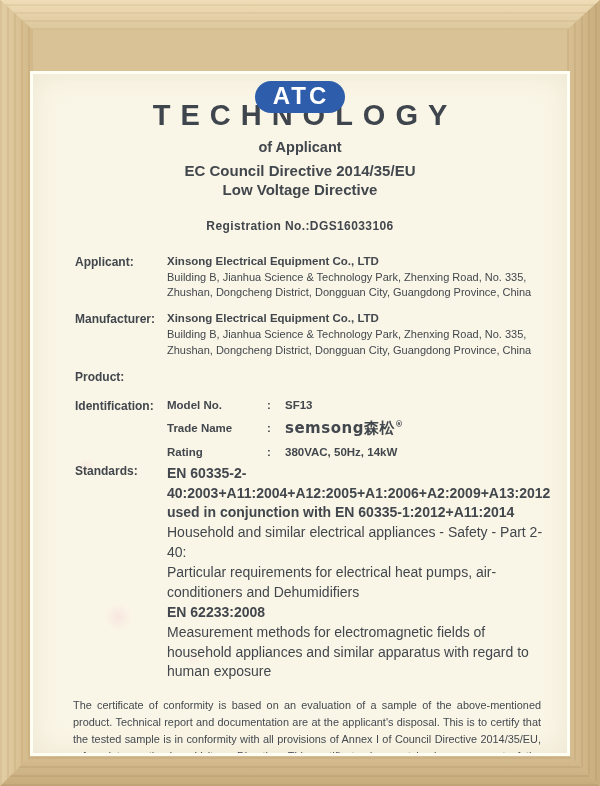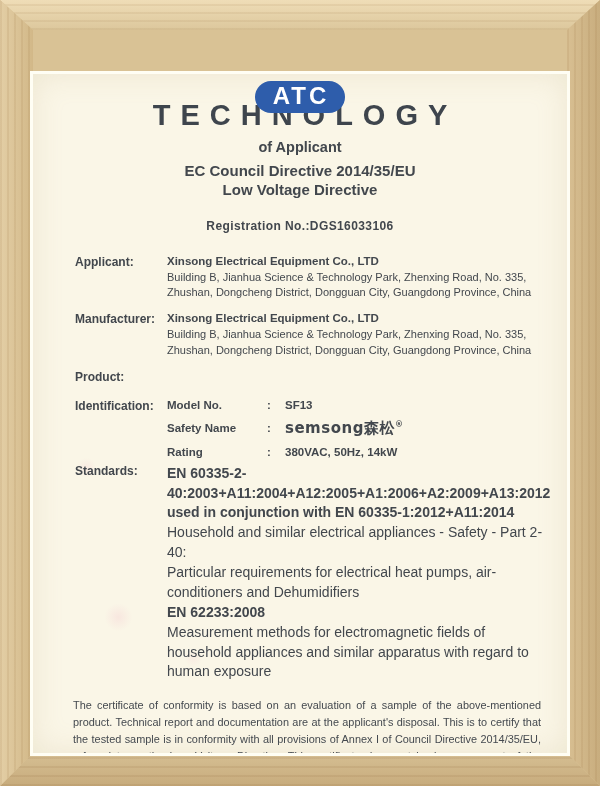--- a/index.html
+++ b/index.html
@@ -122,21 +122,21 @@
 
       <div class="frow" style="margin-bottom:6px;">
         <div class="flabel">Identification:</div>
         <div>
           <div class="idrow">
             <span>Model No.</span>
             <span>:</span>
             <span>SF13</span>
           </div>
           <div class="idrow">
-            <span>Safety Name</span>
+            <span>Trade Name</span>
             <span>:</span>
             <span class="semsong"><span>semsong森松</span><sup>®</sup></span>
           </div>
           <div class="idrow" style="margin-bottom:0;">
             <span>Rating</span>
             <span>:</span>
             <span>380VAC, 50Hz, 14kW</span>
           </div>
         </div>
       </div>

